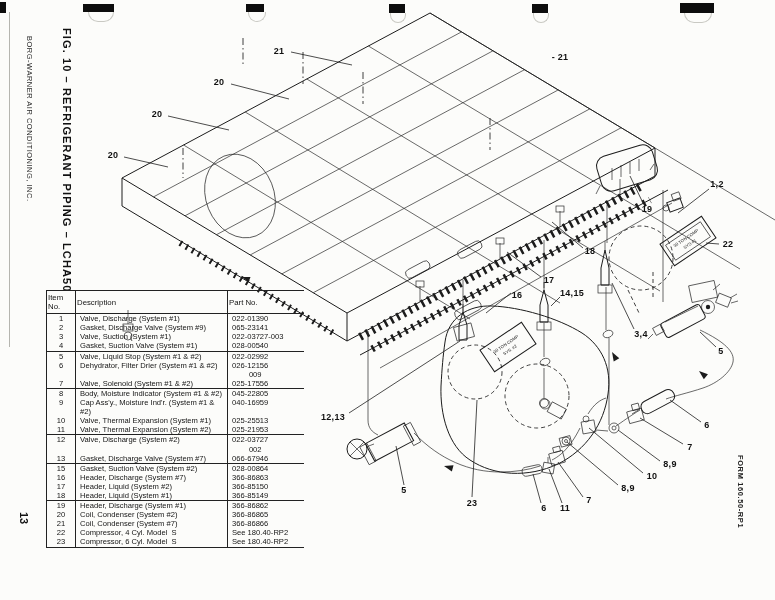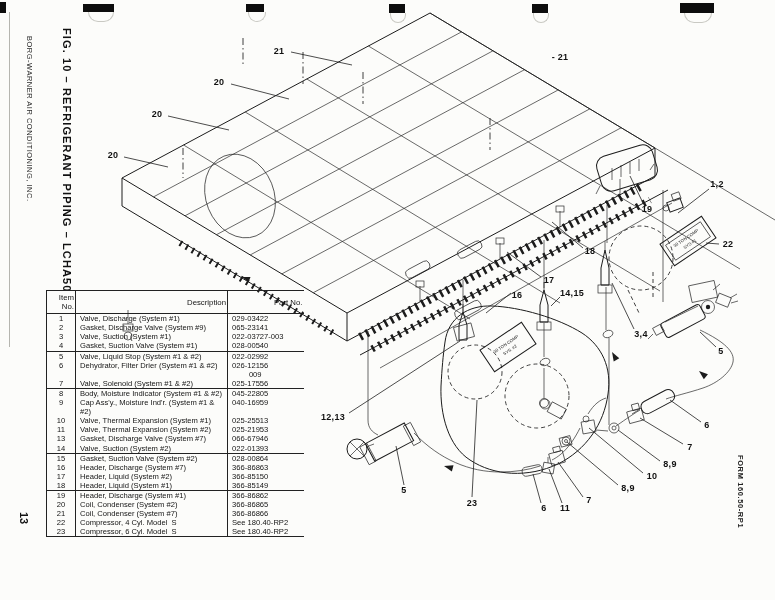--- a/index.html
+++ b/index.html
@@ -12,21 +12,21 @@
   #figtitle{font-size:11px;font-weight:bold;letter-spacing:1.1px;color:#111;}
   #company{font-size:7.5px;letter-spacing:.5px;color:#2a2a2a;}
   #pagenum{font-size:11px;font-weight:bold;color:#111;}
   #formnum{font-size:7.5px;font-weight:bold;letter-spacing:.6px;color:#222;}
 
   
   #tablewrap{position:absolute;left:46px;top:290px;width:257px;}
   table{border-collapse:collapse;width:100%;table-layout:fixed;
         font-size:7.6px;line-height:9.1px;color:#141414;}
   table{border-top:1.2px solid #222;border-bottom:1.4px solid #222;border-left:1px solid #222;}
-  th{font-weight:normal;font-size:7.8px;text-align:right;vertical-align:middle;
+  th{font-weight:normal;font-size:7.8px;text-align:left;vertical-align:middle;
      border-bottom:1.4px solid #222;padding:2px 1px;white-space:pre-line;}
   td{padding:0 0 0 4px;vertical-align:top;white-space:pre-wrap;}
   td.item{text-align:center;padding:0;}
   col.c1{width:29px;}col.c2{width:152px;}col.c3{width:76px;}
   .vb{border-right:1px solid #222;}
   tr.gs td{border-top:1px solid #222;}
 
   
   #diag{position:absolute;left:0;top:0;width:775px;height:600px;}
   .ink{stroke:#1c1c1c;fill:none;stroke-width:1;}
@@ -316,21 +316,21 @@
           <th class="vb">Item
 No.</th>
           <th class="vb">Description</th>
           <th>Part No.</th>
         </tr>
       </thead>
       <tbody>
           <tr>
             <td class="item vb">1</td>
             <td class="desc vb">Valve, Discharge (System #1)</td>
-            <td class="part">029-03422</td>
+            <td class="part">022-01390</td>
           </tr>
           <tr>
             <td class="item vb">2</td>
             <td class="desc vb">Gasket, Discharge Valve (System #9)</td>
             <td class="part">065-23141</td>
           </tr>
           <tr>
             <td class="item vb">3</td>
             <td class="desc vb">Valve, Suction (System #1)</td>
             <td class="part">022-03727-003</td>
@@ -369,29 +369,30 @@
           <tr>
             <td class="item vb">10</td>
             <td class="desc vb">Valve, Thermal Expansion (System #1)</td>
             <td class="part">025-25513</td>
           </tr>
           <tr>
             <td class="item vb">11</td>
             <td class="desc vb">Valve, Thermal Expansion (System #2)</td>
             <td class="part">025-21953</td>
           </tr>
+          <tr class="gs">
+            <td class="item vb">12</td>
+            <td class="desc vb">Valve, Discharge (System #2)</td>
+            <td class="part">022-03727
+        002</td>
+          </tr>
           <tr>
             <td class="item vb">13</td>
             <td class="desc vb">Gasket, Discharge Valve (System #7)</td>
             <td class="part">066-67946</td>
-          </tr>
-          <tr>
-            <td class="item vb">14</td>
-            <td class="desc vb">Valve, Suction (System #2)</td>
-            <td class="part">022-01393</td>
           </tr>
           <tr class="gs">
             <td class="item vb">15</td>
             <td class="desc vb">Gasket, Suction Valve (System #2)</td>
             <td class="part">028-00864</td>
           </tr>
           <tr>
             <td class="item vb">16</td>
             <td class="desc vb">Header, Discharge (System #7)</td>
             <td class="part">366-86863</td>

